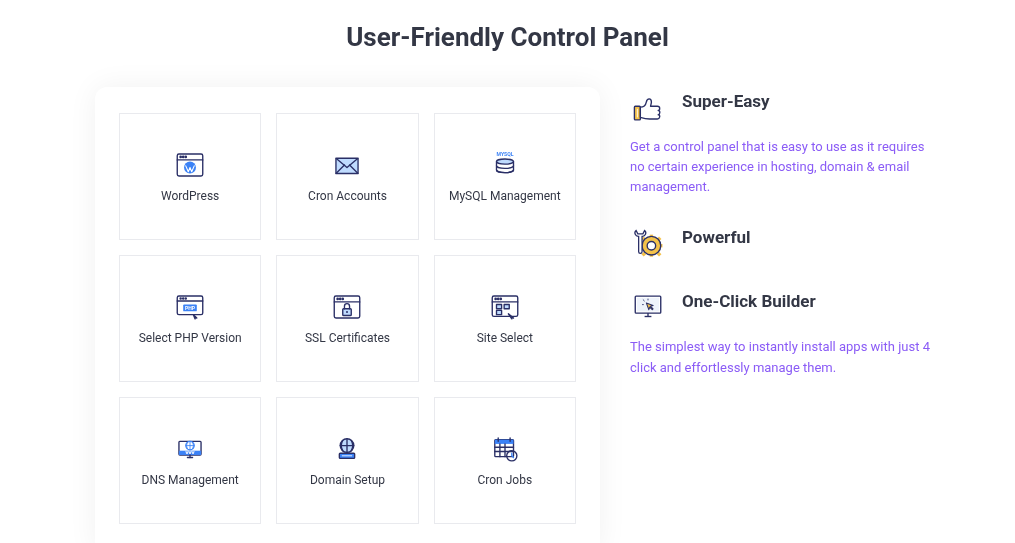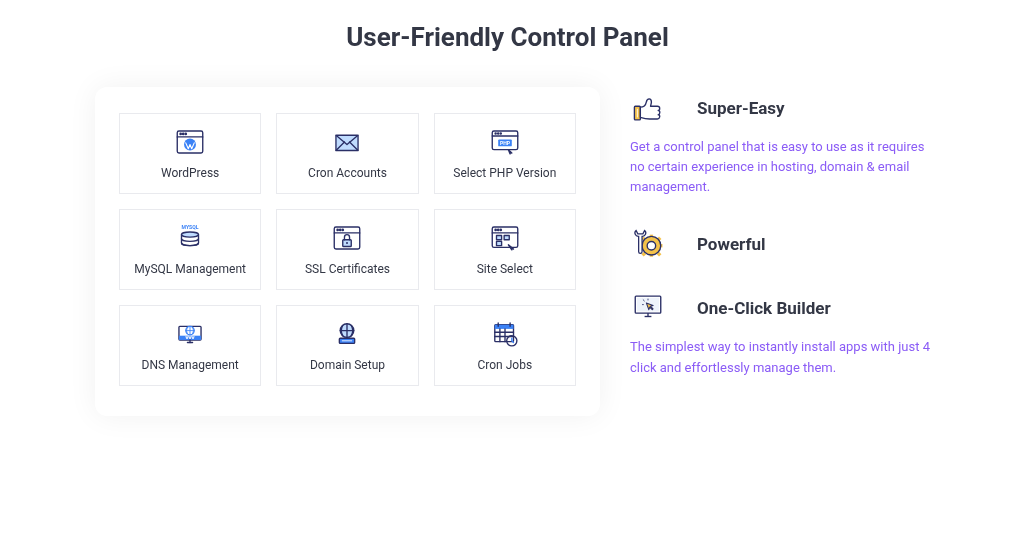--- a/index.html
+++ b/index.html
@@ -32,21 +32,21 @@
     padding: 26px 24px 30px 24px;
   }
   .grid {
     display: grid;
     grid-template-columns: repeat(3, 1fr);
     gap: 15px;
   }
   .tile {
     border: 1px solid #e9eaee;
     background: #ffffff;
-    height: 81px;
+    height: 127px;
     display: flex;
     flex-direction: column;
     align-items: center;
     justify-content: center;
     gap: 10px;
     cursor: pointer;
   }
   .tile-label {
     font-size: 12px;
     color: #333745;
@@ -63,22 +63,22 @@
 
   .features {
     flex: 1;
     padding-top: 4px;
   }
   .feature {
     margin-bottom: 30px;
   }
   .feature-head {
     display: flex;
-    align-items: center;
-    gap: 31px;
+    align-items: flex-start;
+    gap: 16px;
     margin-bottom: 12px;
   }
   .feature-icon {
     width: 36px;
     height: 34px;
     display: flex;
     align-items: center;
     justify-content: center;
   }
   .feature-icon svg { width: 34px; height: 34px; }
@@ -133,44 +133,44 @@
             <path d="M7 9 L20 20 L33 9" class="stk-navy fill-none"></path>
             <path d="M7 27 L17 17 M33 27 L23 17" class="stk-navy"></path>
           </svg>
         </span>
         <span class="tile-label">Cron Accounts</span>
       </div>
 
       <div class="tile">
         <span class="tile-icon">
           <svg viewBox="0 0 40 34">
+            <text x="20" y="7" text-anchor="middle" font-size="6" font-weight="700" fill="#3b82f6">MYSQL</text>
+            <ellipse cx="20" cy="13" rx="10" ry="3" class="stk-navy fill-lblue"></ellipse>
+            <path d="M10 13 v10 a10 3 0 0 0 20 0 v-10" class="stk-navy fill-none"></path>
+            <path d="M10 18 a10 3 0 0 0 20 0" class="stk-navy fill-none"></path>
+            <path d="M10 23 a10 3 0 0 0 20 0" class="stk-navy fill-none"></path>
+          </svg>
+        </span>
+        <span class="tile-label">MySQL Management</span>
+      </div>
+
+      <div class="tile">
+        <span class="tile-icon">
+          <svg viewBox="0 0 40 34">
             <rect x="5" y="4" width="30" height="22" rx="2" class="stk-navy"></rect>
             <line x1="5" y1="10" x2="35" y2="10" class="stk-navy"></line>
             <circle cx="9" cy="7" r="0.7" class="stk-navy"></circle>
             <circle cx="12" cy="7" r="0.7" class="stk-navy"></circle>
             <circle cx="15" cy="7" r="0.7" class="stk-navy"></circle>
             <rect x="12" y="14" width="16" height="8" rx="1" class="fill-blue"></rect>
             <text x="20" y="20" text-anchor="middle" font-size="6" font-weight="700" fill="#fff">PHP</text>
             <path d="M24 26 l4 4 l-2 -1 l0 2 z" class="stk-navy" fill="#fff"></path>
           </svg>
         </span>
         <span class="tile-label">Select PHP Version</span>
-      </div>
-
-      <div class="tile">
-        <span class="tile-icon">
-          <svg viewBox="0 0 40 34">
-            <text x="20" y="7" text-anchor="middle" font-size="6" font-weight="700" fill="#3b82f6">MYSQL</text>
-            <ellipse cx="20" cy="13" rx="10" ry="3" class="stk-navy fill-lblue"></ellipse>
-            <path d="M10 13 v10 a10 3 0 0 0 20 0 v-10" class="stk-navy fill-none"></path>
-            <path d="M10 18 a10 3 0 0 0 20 0" class="stk-navy fill-none"></path>
-            <path d="M10 23 a10 3 0 0 0 20 0" class="stk-navy fill-none"></path>
-          </svg>
-        </span>
-        <span class="tile-label">MySQL Management</span>
       </div>
 
       <div class="tile">
         <span class="tile-icon">
           <svg viewBox="0 0 40 34">
             <rect x="5" y="4" width="30" height="26" rx="2" class="stk-navy"></rect>
             <line x1="5" y1="11" x2="35" y2="11" class="stk-navy"></line>
             <circle cx="9" cy="7.5" r="0.8" class="stk-navy"></circle>
             <circle cx="12" cy="7.5" r="0.8" class="stk-navy"></circle>
             <circle cx="15" cy="7.5" r="0.8" class="stk-navy"></circle>

